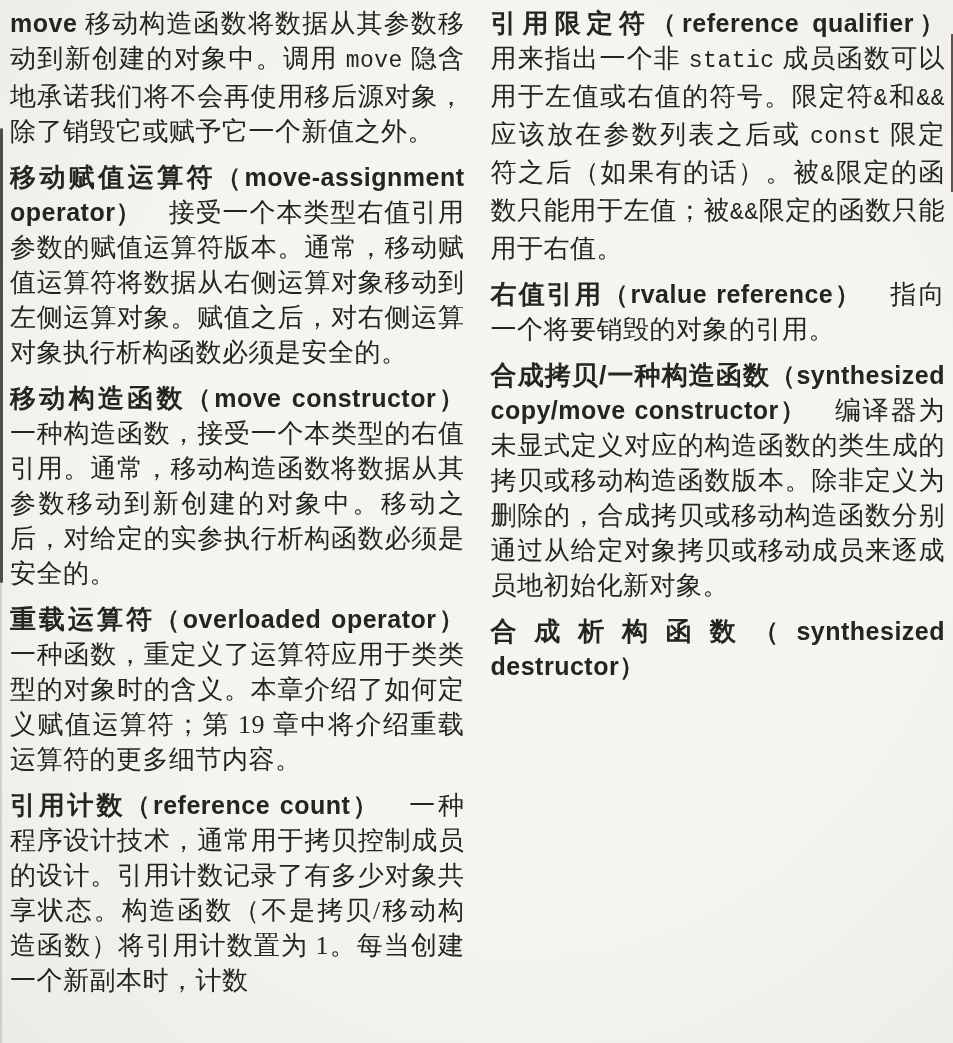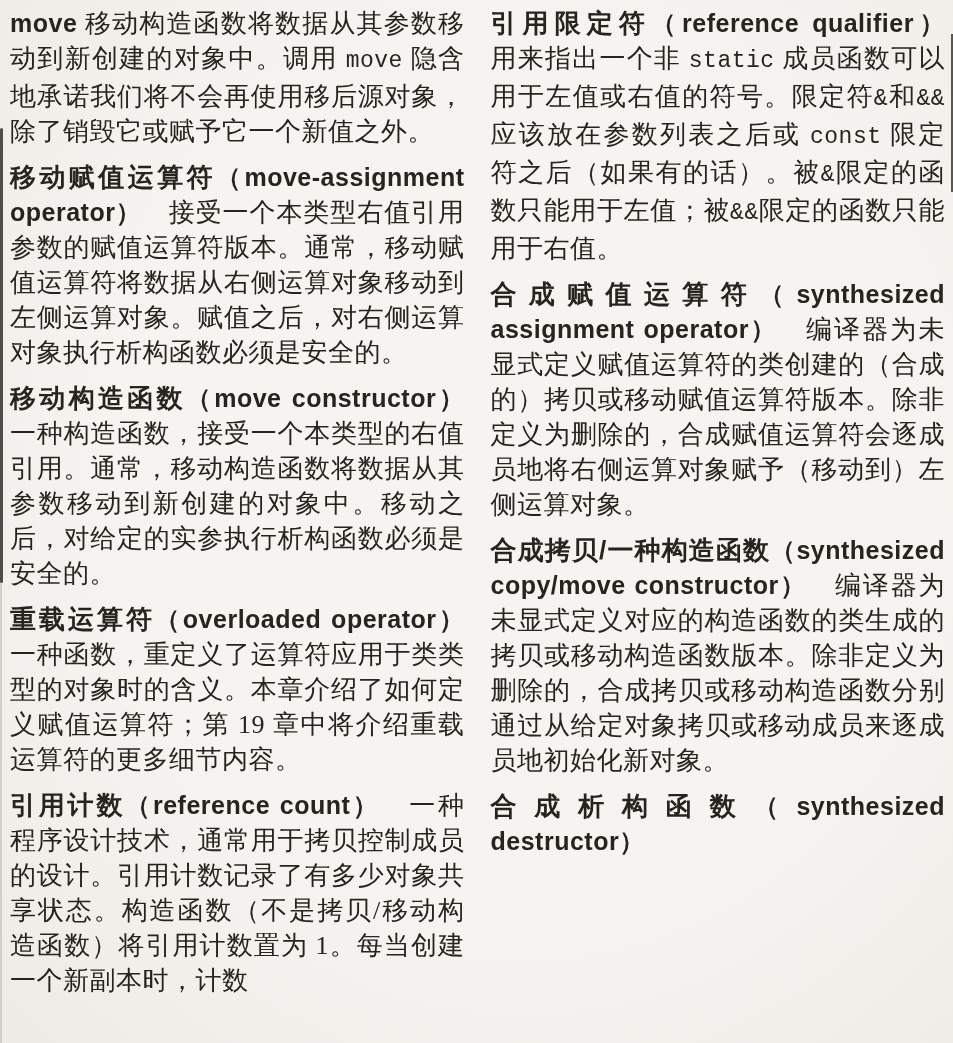--- a/index.html
+++ b/index.html
@@ -56,21 +56,21 @@
 <div class="page">
   <div class="column">
     <p class="entry"><span class="seg seg-latin-term">move</span><span class="seg seg-normal"> 移动构造函数将数据从其参数移动到新创建的对象中。调用 </span><span class="seg seg-code">move</span><span class="seg seg-normal"> 隐含地承诺我们将不会再使用移后源对象，除了销毁它或赋予它一个新值之外。</span></p>
     <p class="entry"><span class="seg seg-term">移动赋值运算符</span><span class="seg seg-latin-term">（move-assignment operator）</span><span class="seg seg-normal">　接受一个本类型右值引用参数的赋值运算符版本。通常，移动赋值运算符将数据从右侧运算对象移动到左侧运算对象。赋值之后，对右侧运算对象执行析构函数必须是安全的。</span></p>
     <p class="entry"><span class="seg seg-term">移动构造函数</span><span class="seg seg-latin-term">（move constructor）</span><span class="seg seg-normal">　一种构造函数，接受一个本类型的右值引用。通常，移动构造函数将数据从其参数移动到新创建的对象中。移动之后，对给定的实参执行析构函数必须是安全的。</span></p>
     <p class="entry"><span class="seg seg-term">重载运算符</span><span class="seg seg-latin-term">（overloaded operator）</span><span class="seg seg-normal">　一种函数，重定义了运算符应用于类类型的对象时的含义。本章介绍了如何定义赋值运算符；第 19 章中将介绍重载运算符的更多细节内容。</span></p>
     <p class="entry"><span class="seg seg-term">引用计数</span><span class="seg seg-latin-term">（reference count）</span><span class="seg seg-normal">　一种程序设计技术，通常用于拷贝控制成员的设计。引用计数记录了有多少对象共享状态。构造函数（不是拷贝/移动构造函数）将引用计数置为 1。每当创建一个新副本时，计数</span></p>
   </div>
   <div class="column">
     <p class="entry"><span class="seg seg-term">引用限定符</span><span class="seg seg-latin-term">（reference qualifier）</span><span class="seg seg-normal">　用来指出一个非 </span><span class="seg seg-code">static</span><span class="seg seg-normal"> 成员函数可以用于左值或右值的符号。限定符</span><span class="seg seg-code">&amp;</span><span class="seg seg-normal">和</span><span class="seg seg-code">&amp;&amp;</span><span class="seg seg-normal">应该放在参数列表之后或 </span><span class="seg seg-code">const</span><span class="seg seg-normal"> 限定符之后（如果有的话）。被</span><span class="seg seg-code">&amp;</span><span class="seg seg-normal">限定的函数只能用于左值；被</span><span class="seg seg-code">&amp;&amp;</span><span class="seg seg-normal">限定的函数只能用于右值。</span></p>
-    <p class="entry"><span class="seg seg-term">合成赋值运算符</span><span class="seg seg-latin-term">（synthesized assignment operator）</span><span class="seg seg-normal">　编译器为未显式定义赋值运算符的类创建的（合成的）拷贝或移动赋值运算符版本。除非定义为删除的，合成赋值运算符会逐成员地将右侧运算对象赋予（移动到）左侧运算对象。</span></p>
+    <p class="entry"><span class="seg seg-term">右值引用</span><span class="seg seg-latin-term">（rvalue reference）</span><span class="seg seg-normal">　指向一个将要销毁的对象的引用。</span></p>
     <p class="entry"><span class="seg seg-term">合成拷贝/一种构造函数</span><span class="seg seg-latin-term">（synthesized copy/move constructor）</span><span class="seg seg-normal">　编译器为未显式定义对应的构造函数的类生成的拷贝或移动构造函数版本。除非定义为删除的，合成拷贝或移动构造函数分别通过从给定对象拷贝或移动成员来逐成员地初始化新对象。</span></p>
     <p class="entry"><span class="seg seg-term">合成析构函数</span><span class="seg seg-latin-term">（synthesized destructor）</span></p>
   </div>
 </div>
 
 <div class="artifact artifact-left-dark"></div>
 <div class="artifact artifact-left-faint"></div>
 <div class="artifact artifact-right-dark"></div>
 
 </body></html>

